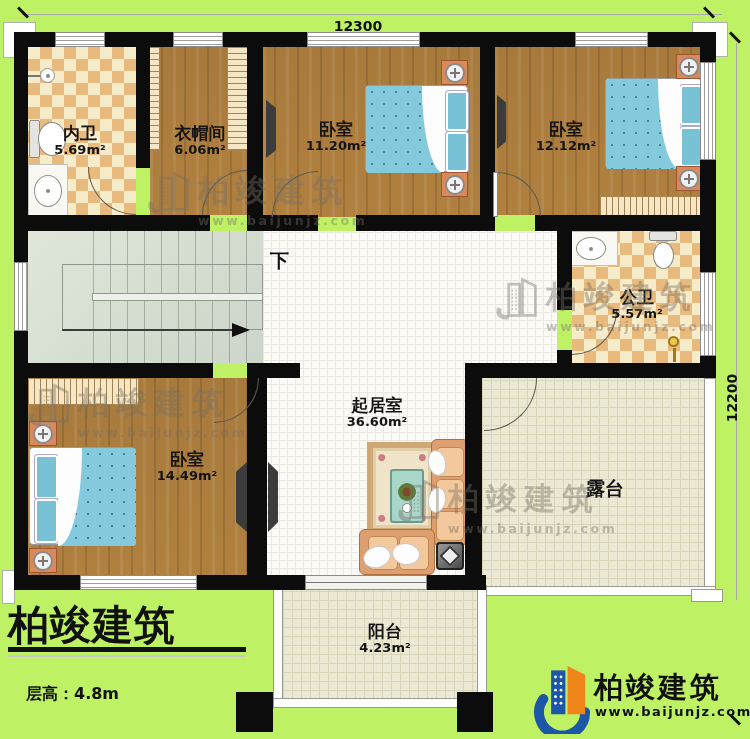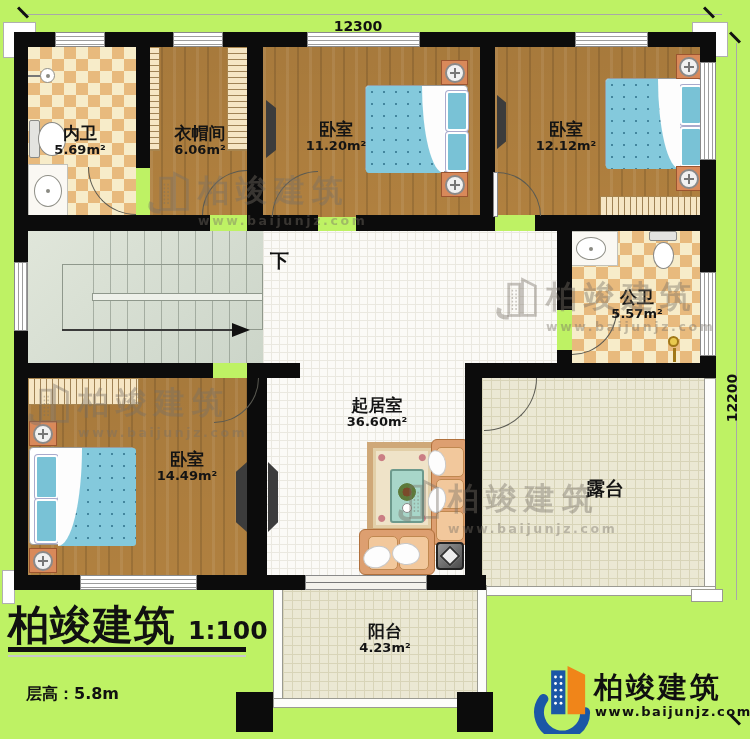--- a/index.html
+++ b/index.html
@@ -360,25 +360,24 @@
       <line x1="20" y1="14" x2="20" y2="38" stroke="rgba(118,111,103,.42)" stroke-width="1.5" stroke-dasharray="2 2"></line>
       <line x1="24" y1="14" x2="24" y2="38" stroke="rgba(118,111,103,.42)" stroke-width="1.5" stroke-dasharray="2 2"></line>
     </svg>
     <div class="wm-body">
       <div class="wm-name">柏竣建筑</div>
       <div class="wm-url">www.baijunjz.com</div>
     </div>
   </div>
 
   <div class="abs tb-title" style="left:8px;top:598px;">柏竣建筑</div>
-  <div class="abs tb-scale" style="left:188px;top:616px;">1:100</div>
   <div class="abs tb-rule" style="left:8px;top:647px;width:238px;height:5px;"></div>
   <div class="abs tb-rule2" style="left:8px;top:655px;width:238px;height:2px;"></div>
   <div class="abs tb-row" style="left:26px;top:684px;">
-    <span>层高：</span><span>5.8m</span>
+    <span>层高：</span><span>4.8m</span>
   </div>
 
   <svg class="abs" style="left:530px;top:666px;z-index:5;" width="62" height="68" viewBox="0 0 56 62">
     <path d="M12 30 A21 21 0 1 0 50 42" fill="none" stroke="#1b57a6" stroke-width="9" stroke-linecap="round"></path>
     <rect x="19" y="4" width="13" height="40" fill="#1b57a6"></rect>
     <g fill="#ffffff">
       <circle cx="23" cy="10" r="1.3"></circle>
         <circle cx="28" cy="10" r="1.3"></circle>
       <circle cx="23" cy="16" r="1.3"></circle>
         <circle cx="28" cy="16" r="1.3"></circle>

